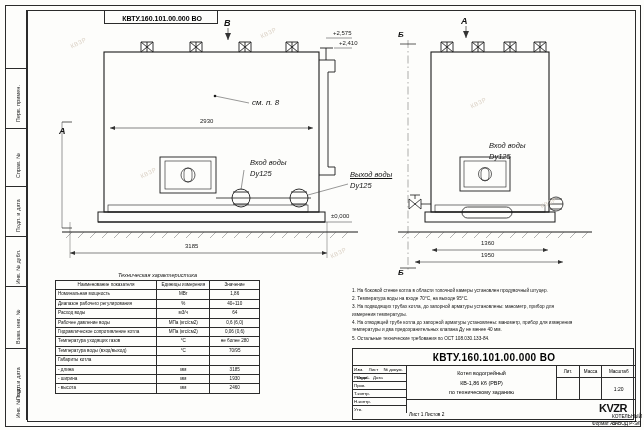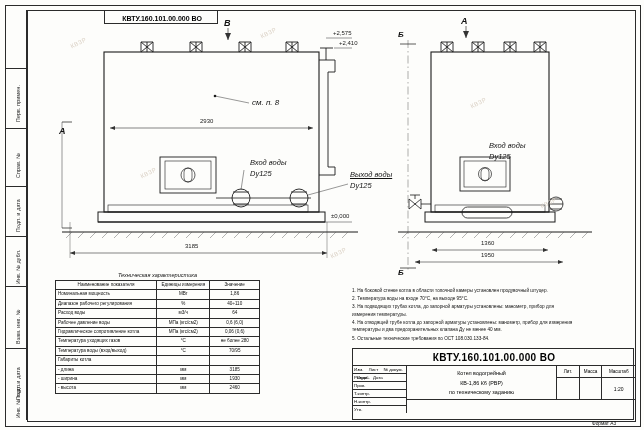--- a/index.html
+++ b/index.html
@@ -373,17 +373,22 @@
       <div>Лит.</div>
       <div>Масса</div>
       <div>Масштаб</div>
     </div>
     <div class="lmv">
       <div></div>
       <div></div>
       <div>1:20</div>
     </div>
 
+    <div class="bottomright">
+      <div class="sheetline">Лист 1   Листов   2</div>
+      <div class="logo">KVZR</div>
+      <div class="factory" style="left:205px;top:14px;"><span id="csub">КОТЕЛЬНЫЙ<br>ЗАВОД Р-ЭЛ</span></div>
+    </div>
   </div>
 
   <div style="position:absolute;left:592px;top:421px;font-size:4.8px;color:#111;">Формат А3</div>
 
 </div>
 
 </body></html>

